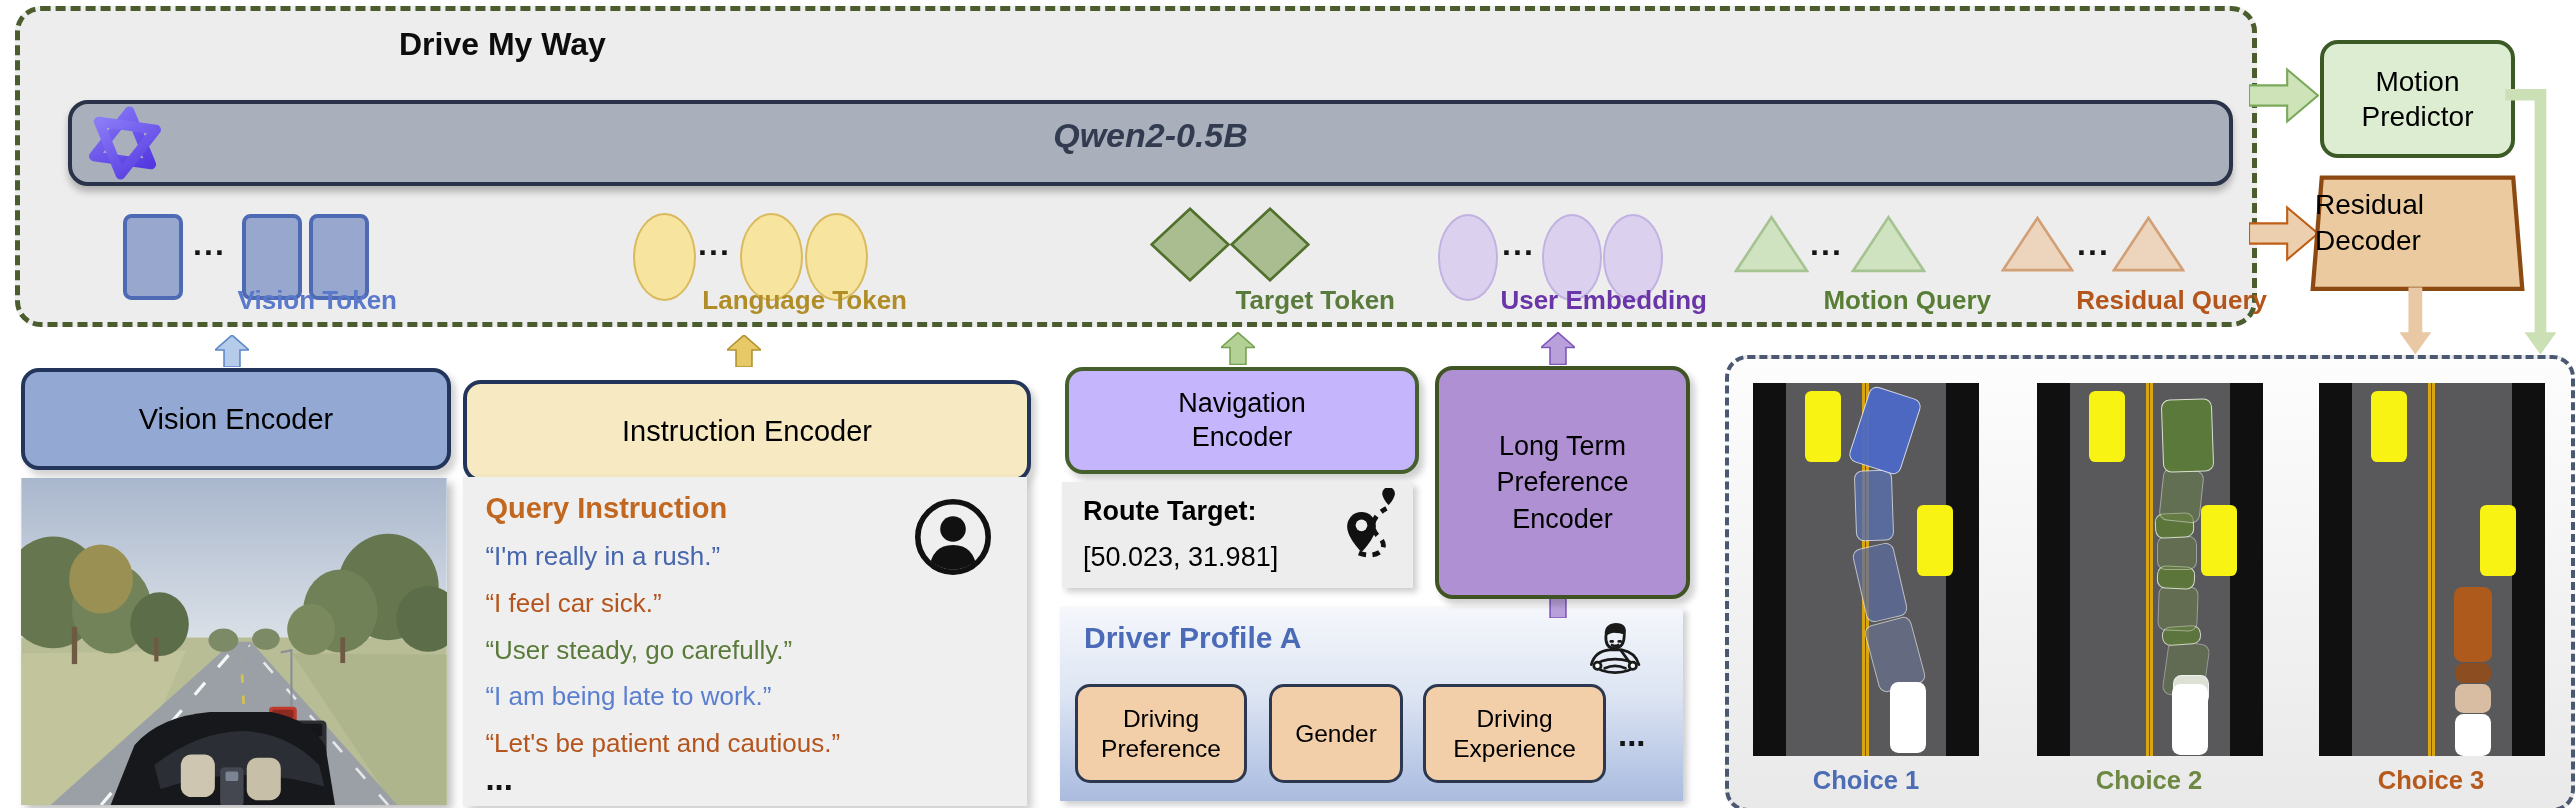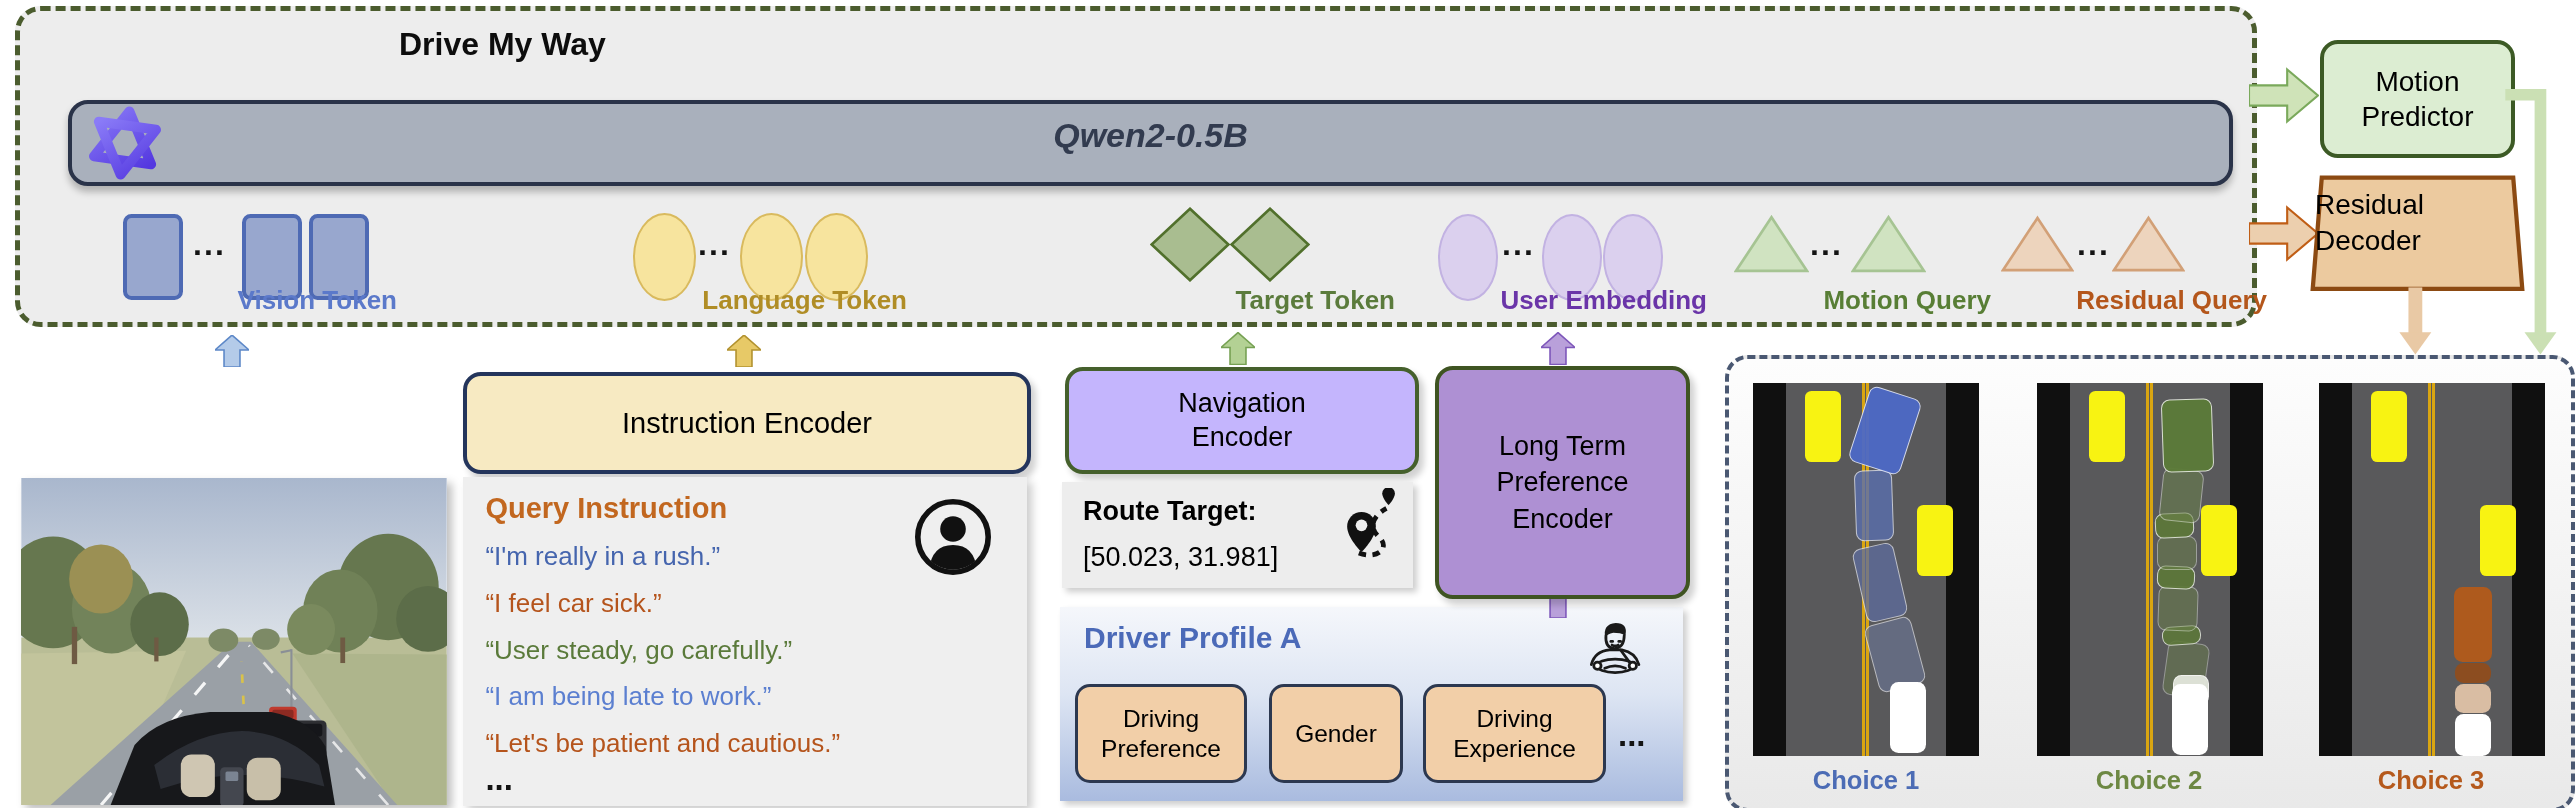--- a/index.html
+++ b/index.html
@@ -18,21 +18,21 @@
   
   .tok-sq{width:52px;height:78px;border-radius:8.5px;background:#98a7ce;border:4.3px solid #4e6ab4;}
   .tok-el-y{width:59px;height:84px;border-radius:50%;background:#f7e49e;border:2.7px solid #d9ba5e;}
   .tok-el-p{width:56px;height:83px;border-radius:50%;background:#dbd0ee;border:2.1px solid #c2b2e2;}
   .dots{font-size:32px;font-weight:900;color:#141414;letter-spacing:2.1px;}
   .toklbl{width:319px;text-align:right;font-size:26px;font-weight:bold;top:285px;}
   
   .enc{border-radius:18px;display:flex;align-items:center;justify-content:center;
        text-align:center;font-size:29px;color:#000;box-shadow:4.3px 5.3px 6.4px rgba(0,0,0,.18);}
   .enc-vision{left:21px;top:368px;width:422px;height:94px;background:#93a9d4;border:4.8px solid #24355c;}
-  .enc-instr{left:463px;top:372px;width:560px;height:94px;background:#f7eac2;border:4.8px solid #24355c;}
+  .enc-instr{left:463px;top:380px;width:560px;height:94px;background:#f7eac2;border:4.8px solid #24355c;}
   .enc-nav{left:1065px;top:367px;width:346px;height:99px;background:#c4b5fd;border:4.3px solid #45602c;font-size:27px;line-height:1.25;}
   .enc-long{left:1435px;top:366px;width:247px;height:225px;background:#ae90d3;border:4.3px solid #3f5422;font-size:27px;line-height:1.35;}
   .outbox{left:2320px;top:40px;width:187px;height:110px;background:#dcedd2;border:4.8px solid #3c5a25;
           border-radius:18px;display:flex;align-items:center;justify-content:center;text-align:center;
           font-size:28px;line-height:1.25;color:#000;}
   .trapz-label{left:2315px;top:187px;width:204px;text-align:left;font-size:28px;line-height:1.3;color:#000;}
   
   .photo{left:21px;top:478px;width:426px;height:327px;box-shadow:5.3px 5.3px 8.5px rgba(0,0,0,.25);overflow:hidden;}
   .uibox{left:463px;top:477px;width:564px;height:329px;background:#efefef;box-shadow:5.3px 5.3px 8.5px rgba(0,0,0,.2);}
   .uititle{left:22.4px;top:15px;font-size:29px;font-weight:bold;color:#c2671f;}
@@ -159,20 +159,23 @@
     </svg>
   <div class="abs trapz-label">Residual Decoder</div>
 
   <svg class="abs" style="left:0;top:0;z-index:1" width="2576" height="808" viewBox="0 0 4838 1518" pointer-events="none">
     <path d="M4706 178 H4772 V626" fill="none" stroke="#cbe0b4" stroke-width="22"></path>
     <polygon points="4742,624 4802,624 4772,666" fill="#cbe0b4"></polygon>
     <path d="M4537 540 V626" fill="none" stroke="#e9c9a5" stroke-width="26"></path>
     <polygon points="4507,624 4567,624 4537,666" fill="#e9c9a5"></polygon>
   </svg>
 
+  <div class="abs enc enc-vision">
+    <span>Vision Encoder</span>
+    </div>
   <div class="abs enc enc-instr">
     <span>Instruction Encoder</span>
     </div>
   <div class="abs enc enc-nav">
     <span style="width:224px">Navigation Encoder</span>
     </div>
   <div class="abs enc enc-long" style="z-index:2">
     <span style="width:160px">Long Term Preference Encoder</span>
     </div>
 

